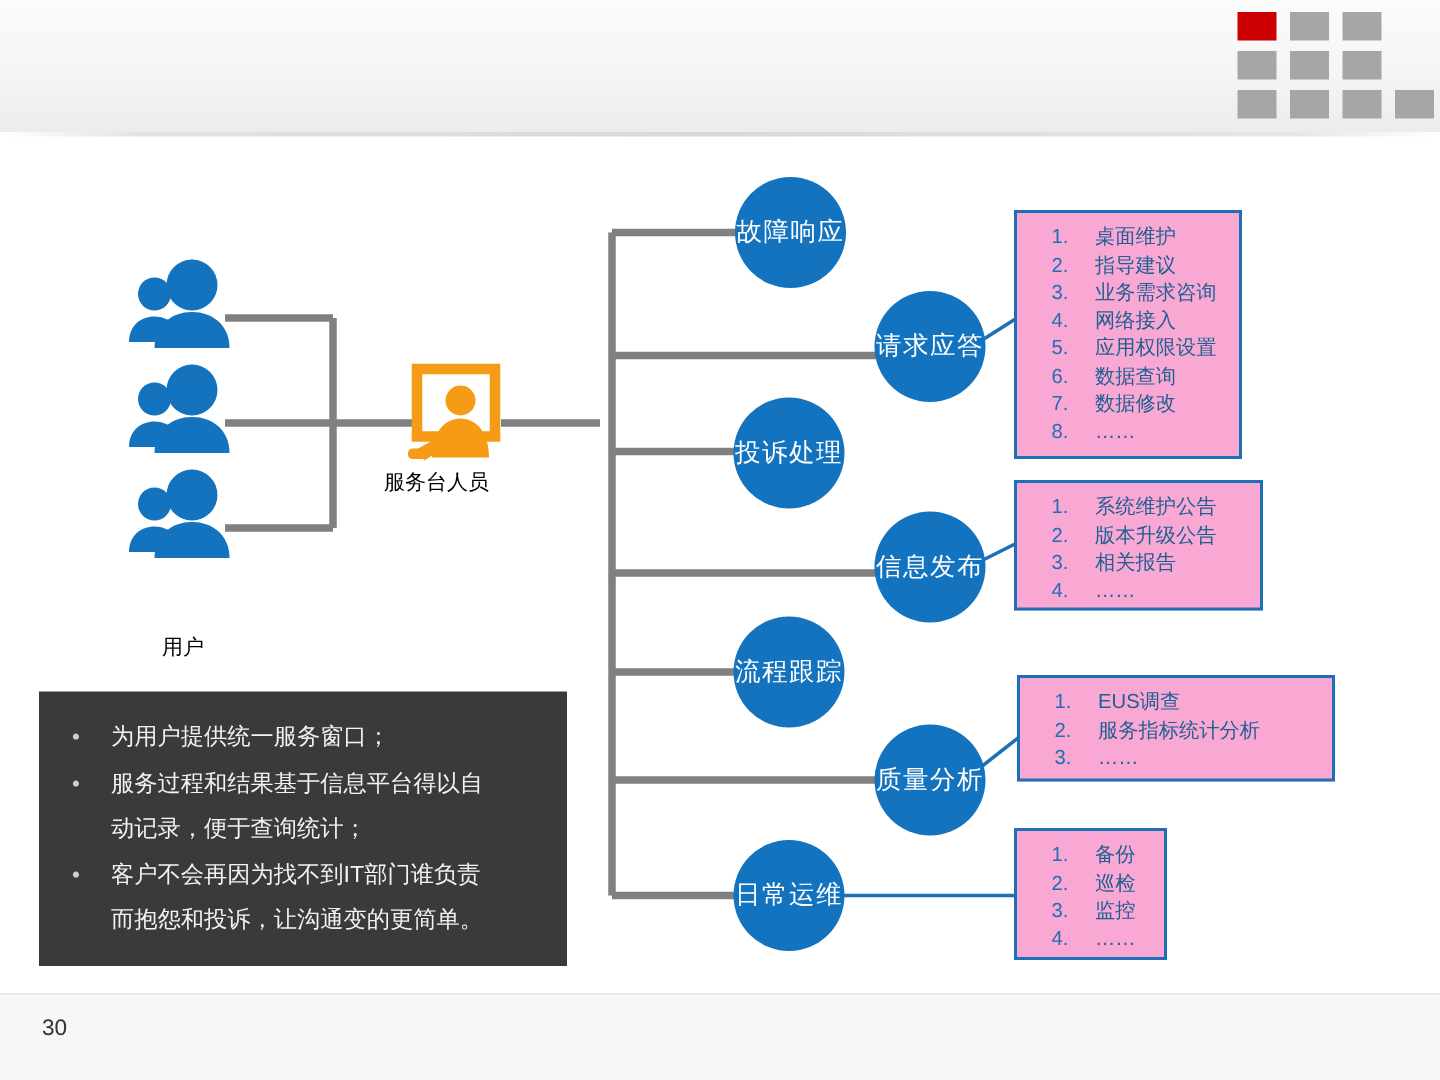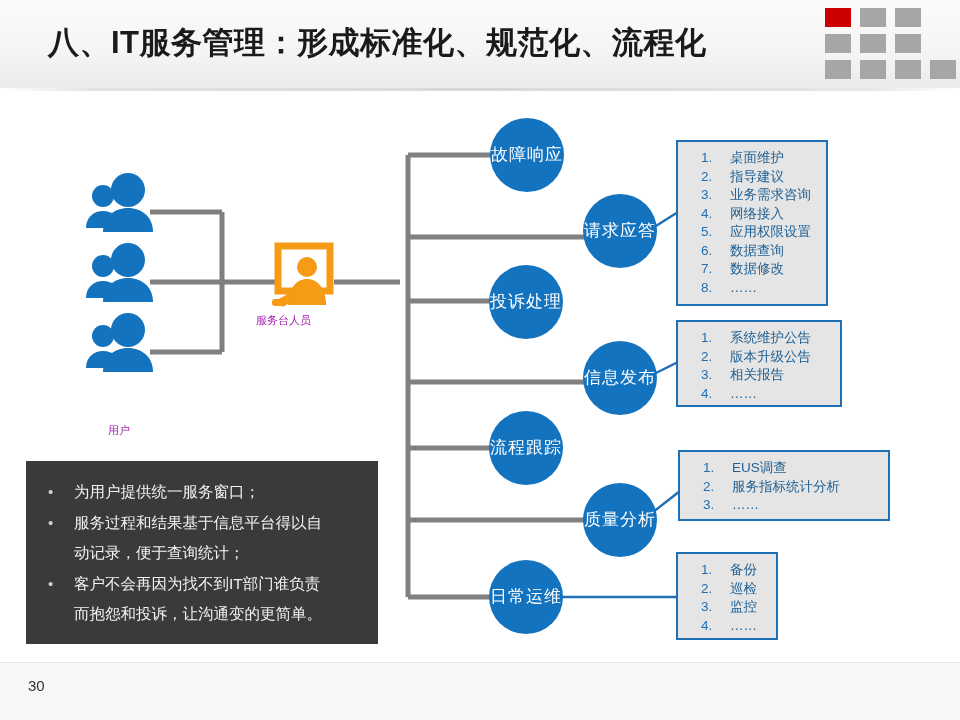--- a/index.html
+++ b/index.html
@@ -65,42 +65,42 @@
     font-size: 17px;
     line-height: 1.12;
     letter-spacing: 1px;
     text-align: center;
   }
   .node span { display: block; }
 
   .listbox {
     position: absolute;
     border: 2px solid #1f6fb4;
-    background: #e5e5e5;
+    background: #f9a8d4;
     box-sizing: border-box;
     padding: 7px 10px 7px 12px;
   }
   .listbox ol {
     margin: 0;
     padding: 0 0 0 26px;
     list-style: decimal;
     color: #2f5f86;
   }
   .listbox li {
     font-size: 13.5px;
     line-height: 18.5px;
     color: #1f5f92;
     padding-left: 14px;
     white-space: nowrap;
   }
   .listbox li::marker { color: #1f6fb4; }
   .label-plain {
     position: absolute;
-    font-size: 11px;
-    color: #a21caf;
+    font-size: 14px;
+    color: #000000;
     white-space: nowrap;
   }
 
   
   .callout {
     position: absolute;
     left: 26px; top: 461px;
     width: 352px; height: 183px;
     background: #3a3a3a;
     box-sizing: border-box;
@@ -150,21 +150,20 @@
     letter-spacing: 0.5px;
   }
 </style>
 </head>
 <body>
 
 <div id="slide">
 
   <div class="header-band"></div>
   <div class="header-rule"></div>
-  <div class="slide-title">八、IT服务管理：形成标准化、规范化、流程化</div>
 
   <div class="sq-grid">
       <div class="sq" style="left: 0px; top: 0px; background: rgb(204, 0, 0);"></div>
       <div class="sq" style="left: 35px; top: 0px;"></div>
       <div class="sq" style="left: 70px; top: 0px;"></div>
       <div class="sq" style="left: 0px; top: 26px;"></div>
       <div class="sq" style="left: 35px; top: 26px;"></div>
       <div class="sq" style="left: 70px; top: 26px;"></div>
       <div class="sq" style="left: 0px; top: 52px;"></div>
       <div class="sq" style="left: 35px; top: 52px;"></div>

